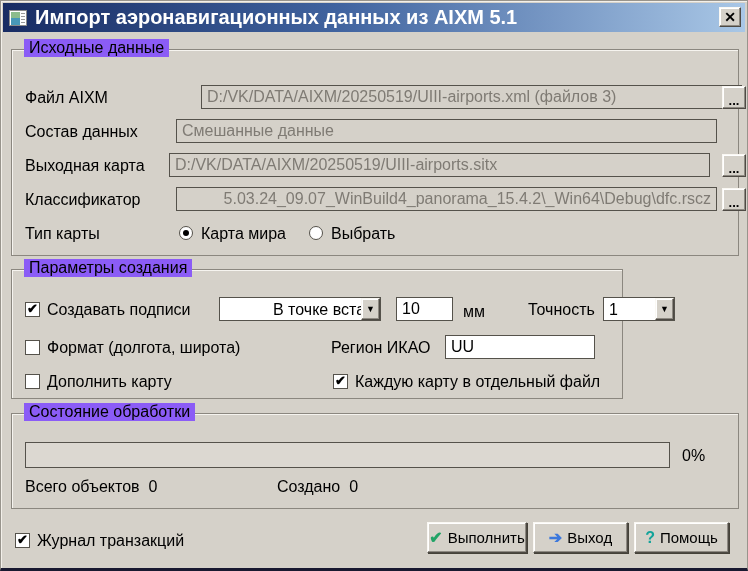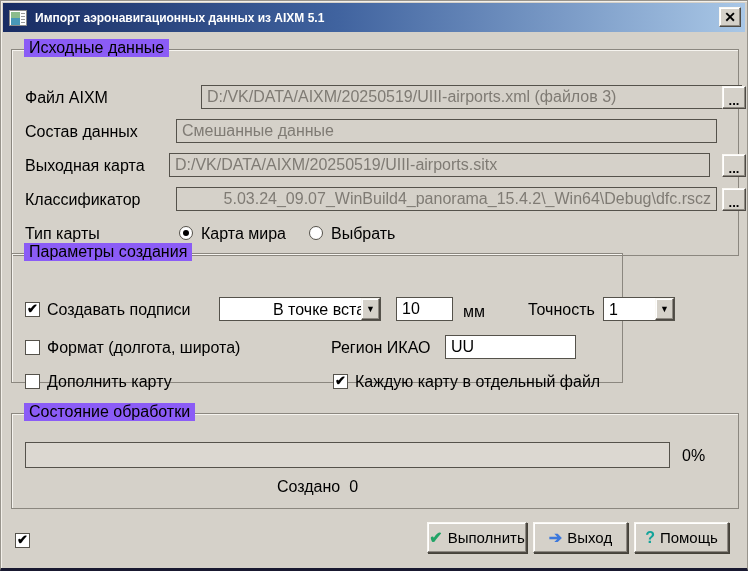--- a/index.html
+++ b/index.html
@@ -23,21 +23,21 @@
   }
   .app-icon {
     width:18px; height:16px; margin-left:6px; flex:0 0 auto;
     border:1px solid #8a8a8a;
     background:
       linear-gradient(#8cbc8c,#8cbc8c) 1px 1px / 9px 6px no-repeat,
       linear-gradient(#4898b8,#4898b8) 1px 7px / 9px 7px no-repeat,
       repeating-linear-gradient(#9a9a9a 0 1px,#ffffff 1px 3px) 11px 2px / 4px 11px no-repeat,
       #ffffff;
   }
-  .title-text { color:#ffffff; font-weight:bold; font-size:12px; margin-left:8px; white-space:nowrap; }
+  .title-text { color:#ffffff; font-weight:bold; font-size:20px; margin-left:8px; white-space:nowrap; }
   .close-btn {
     position:absolute; right:4px; top:4px; width:22px; height:20px;
     display:flex; align-items:center; justify-content:center;
     font-size:14px; font-weight:bold; color:#000; cursor:default;
   }
 
   
   .btn3d {
     background:#d5d1c9;
     border:1px solid; border-color:#faf8f3 #4e4a44 #4e4a44 #faf8f3;
@@ -155,21 +155,21 @@
   <div class="browse-btn btn3d" style="left:721px; top:187px;">
       <span>...</span>
     </div>
 
   <div class="flabel" style="left:24px; top:223px;">Тип карты</div>
   <span class="radio checked" style="left:178px; top:225px;"></span>
   <div class="flabel" style="left:200px; top:223px;">Карта мира</div>
   <span class="radio" style="left:308px; top:225px;"></span>
   <div class="flabel" style="left:330px; top:223px;text-align:right;">Выбрать</div>
 
-  <div class="group" style="left:10px; top:252px; width:612px; height:130px;padding-left:12px;">
+  <div class="group" style="left:10px; top:268px; width:612px; height:130px;padding-left:12px;">
     <div class="legend">Параметры создания</div>
   </div>
 
   <span class="cb checked" style="left:24px; top:301px;">
       <span class="mark">✔</span>
     </span>
   <div class="flabel" style="left:46px; top:299px;">Создавать подписи</div>
 
   <div class="combo" style="left:218px; top:296px; width:162px;padding-left:48px;">
     <span class="val">В точке вставки</span>
@@ -182,44 +182,48 @@
   <div class="flabel" style="left:527px; top:299px;">Точность</div>
   <div class="combo" style="left:602px; top:296px; width:72px;">
     <span class="val">1</span>
     <span class="arrow-btn btn3d">▼</span>
   </div>
 
   <span class="cb" style="left:24px; top:339px;"></span>
   <div class="flabel" style="left:330px; top:337px;">Регион ИКАО</div>
 
   <div class="flabel" style="left:46px; top:337px;">Формат (долгота, широта)</div>
-  <input class="tbox" style="left: 444px; top: 334px; width: 131px;" value="UU">
+  <input class="tbox" style="left: 444px; top: 334px; width: 150px;" value="UU">
 
   <span class="cb" style="left:24px; top:373px;"></span>
   <div class="flabel" style="left:46px; top:371px;">Дополнить карту</div>
 
   <span class="cb checked" style="left:332px; top:373px;">
       <span class="mark">✔</span>
     </span>
   <div class="flabel" style="left:354px; top:371px;">Каждую карту в отдельный файл</div>
 
   <div class="group" style="left:10px; top:412px; width:728px; height:96px;">
     <div class="legend">Состояние обработки</div>
   </div>
 
   <div class="progress" style="left:24px; top:441px; width:645px; height:26px;"></div>
   <div class="flabel" style="left:681px; top:445px;">0%</div>
 
+  <div class="stat" style="left:24px; top:477px;">
+    <span>Всего объектов</span><span class="v">0</span>
+  </div>
   <div class="stat" style="left:276px; top:477px;">
     <span>Создано</span><span class="v">0</span>
   </div>
 
   <span class="cb checked" style="left:14px; top:532px;">
       <span class="mark">✔</span>
     </span>
+  <div class="flabel" style="left:36px; top:530px;">Журнал транзакций</div>
 
   <div class="action-btn btn3d" style="left:426px; top:521px; width:100px;">
     <span class="ic" style="color:#21a366;">✔</span>
     <span>Выполнить</span>
   </div>
   <div class="action-btn btn3d" style="left:532px; top:521px; width:95px;">
     <span class="ic" style="color:#3c78dc;">➔</span>
     <span>Выход</span>
   </div>
   <div class="action-btn btn3d" style="left:633px; top:521px; width:95px;">

